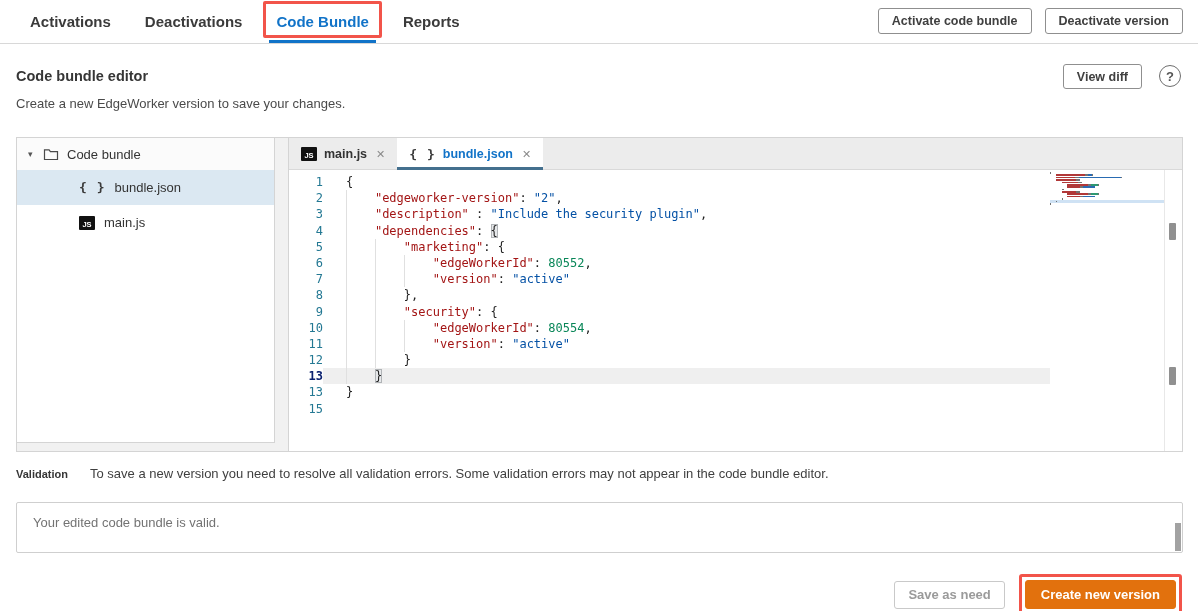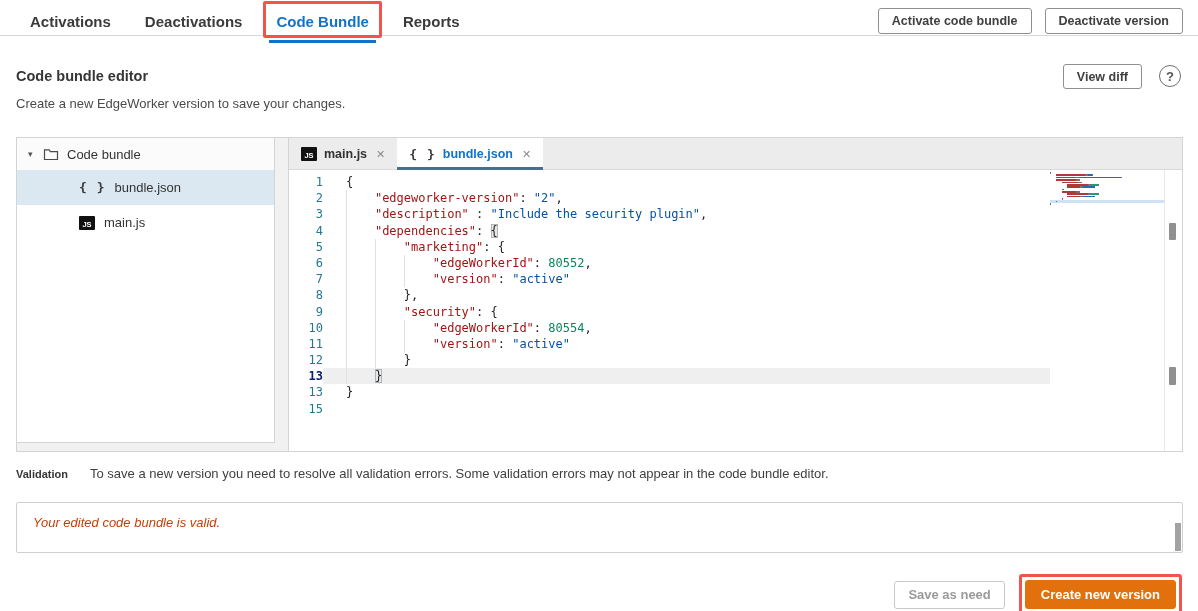--- a/index.html
+++ b/index.html
@@ -1,20 +1,20 @@
 <!DOCTYPE html>
 <html><head>
 <meta charset="utf-8">
 <style>
   * { margin:0; padding:0; box-sizing:border-box; }
   html,body { width:1198px; height:611px; background:#ffffff; overflow:hidden; }
   body { font-family:"Liberation Sans", sans-serif; color:#363636; position:relative; }
 
   
-  .nav-bar { position:absolute; left:0; top:0; width:1198px; height:36px; border-bottom:1px solid #d8d8d8; background:#fff; }
+  .nav-bar { position:absolute; left:0; top:0; width:1198px; height:44px; border-bottom:1px solid #d8d8d8; background:#fff; }
   .nav-tabs { position:absolute; left:30px; top:0; height:43px; display:flex; gap:34px; align-items:stretch; }
   .nav-tab { position:relative; display:flex; align-items:center; height:43px; font-size:15px; font-weight:700; color:#3b3b3b; cursor:pointer; }
   .nav-tab.active .nav-tab-label { color:#1173c8; }
   .nav-underline { display:none; }
   .nav-tab.active .nav-underline { display:block; position:absolute; left:-7px; right:-7px; bottom:0; height:3px; background:#1173c8; }
   .annotation-box { display:none; }
   .nav-tab.annotated .annotation-box { display:block; position:absolute; top:1px; bottom:5px; left:-13px; right:-13px; border:3px solid #f2544a; border-radius:2px; pointer-events:none; }
 
   .nav-actions { position:absolute; right:15px; top:8px; display:flex; gap:13px; }
   .btn { display:inline-flex; align-items:center; justify-content:center; height:26px; padding:0 13px; border:1px solid #8f8f8f; border-radius:3px; background:#fff; font-family:"Liberation Sans",sans-serif; font-size:12.5px; font-weight:700; color:#404040; cursor:pointer; white-space:nowrap; }
@@ -77,21 +77,21 @@
   .overview-ruler { position:absolute; right:0; top:0; bottom:0; width:18px; border-left:1px solid #e8e8e8; cursor:pointer; }
   .ruler-mark { position:absolute; left:4px; width:7px; background:#909090; border-radius:1px; }
   .ruler-mark.m1 { top:53px; height:17px; }
   .ruler-mark.m2 { top:197px; height:18px; }
 
   
   .validation-row { position:absolute; left:16px; top:466px; display:flex; align-items:baseline; }
   .validation-label { font-size:11px; font-weight:700; color:#363636; }
   .validation-desc { font-size:13px; color:#3f3f3f; margin-left:22px; }
   .validation-box { position:absolute; left:16px; top:502px; width:1167px; height:51px; border:1px solid #cfcfcf; border-radius:2px; background:#fff; padding:12px 16px; }
-  .validation-msg { font-size:13px; color:#c2410c;font-style:italic; }
+  .validation-msg { font-size:13px; color:#737373; }
   .vbox-scroll-thumb { position:absolute; right:1px; bottom:1px; width:6px; height:28px; background:#a2a2a2; cursor:pointer; }
 
   
   .footer-actions { position:absolute; right:16px; top:574px; display:flex; align-items:center; gap:14px; }
   .btn.disabled { border-color:#c9c9c9; color:#9a9a9a; cursor:default; height:28px; font-size:13px; }
   .annotation-wrap { border:3px solid #f2544a; border-radius:3px; padding:3px; }
   .btn.create { height:29px; font-size:13px; padding:0 15px; }
 </style>
 </head>
 <body>

